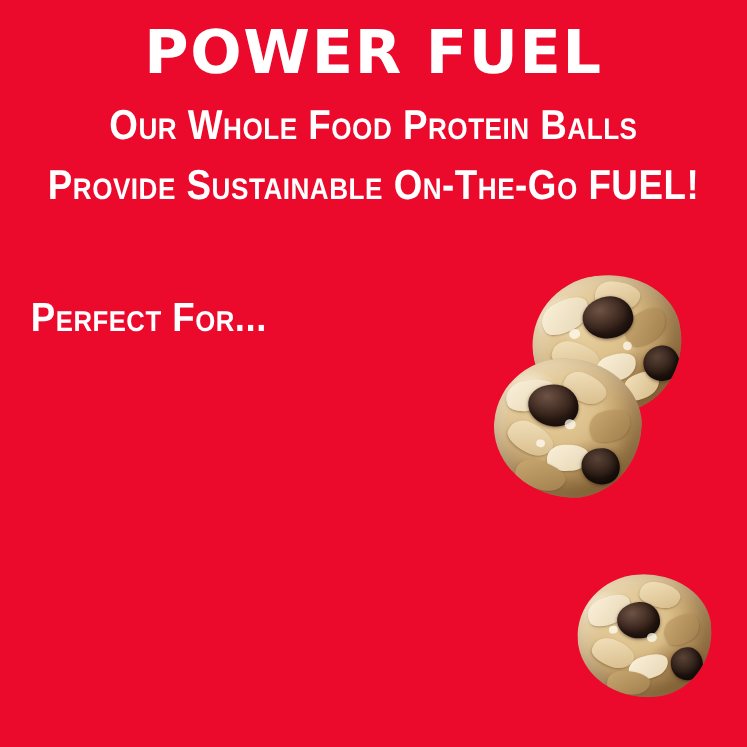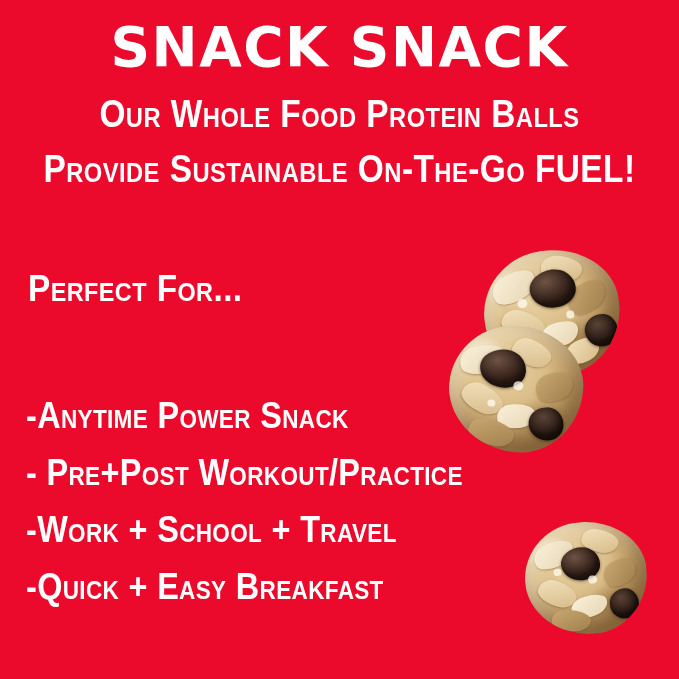--- a/index.html
+++ b/index.html
@@ -140,33 +140,27 @@
     left:525px;top:522px;width:122px;height:112px;
     transform:rotate(-4deg);
     z-index:3;
   }
 </style>
 </head>
 <body>
 
 <div id="poster">
 
-  <div class="headline">SNACK SNACK</div>
+  <div class="headline">POWER FUEL</div>
 
   <div class="subline l1">Our Whole Food Protein Balls</div>
   <div class="subline l2">Provide Sustainable On-The-Go FUEL!</div>
 
   <div class="perfect">Perfect For...</div>
 
-  <div class="bullets">
-    <div class="bullet">-Anytime Power Snack</div>
-    <div class="bullet">- Pre+Post Workout/Practice</div>
-    <div class="bullet">-Work + School + Travel</div>
-    <div class="bullet">-Quick + Easy Breakfast</div>
-  </div>
 
   <div class="ball" id="ball-top">
     <div class="oat pale" style="left:8%;top:14%;width:34%;height:22%;transform:rotate(-22deg);"></div>
     <div class="oat" style="left:46%;top:6%;width:30%;height:20%;transform:rotate(14deg);"></div>
     <div class="oat dark" style="left:62%;top:30%;width:30%;height:22%;transform:rotate(-30deg);"></div>
     <div class="oat" style="left:12%;top:46%;width:32%;height:21%;transform:rotate(26deg);"></div>
     <div class="oat pale" style="left:40%;top:58%;width:28%;height:19%;transform:rotate(-12deg);"></div>
     <div class="oat dark" style="left:20%;top:72%;width:34%;height:20%;transform:rotate(8deg);"></div>
     <div class="oat" style="left:56%;top:74%;width:26%;height:18%;transform:rotate(-20deg);"></div>
     <div class="chip" style="left:36%;top:16%;width:34%;height:30%;"></div>

